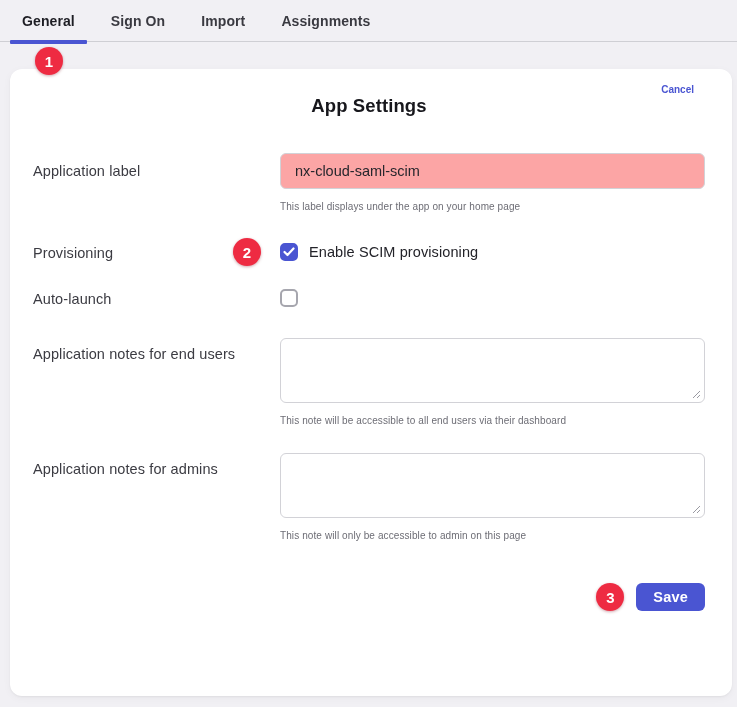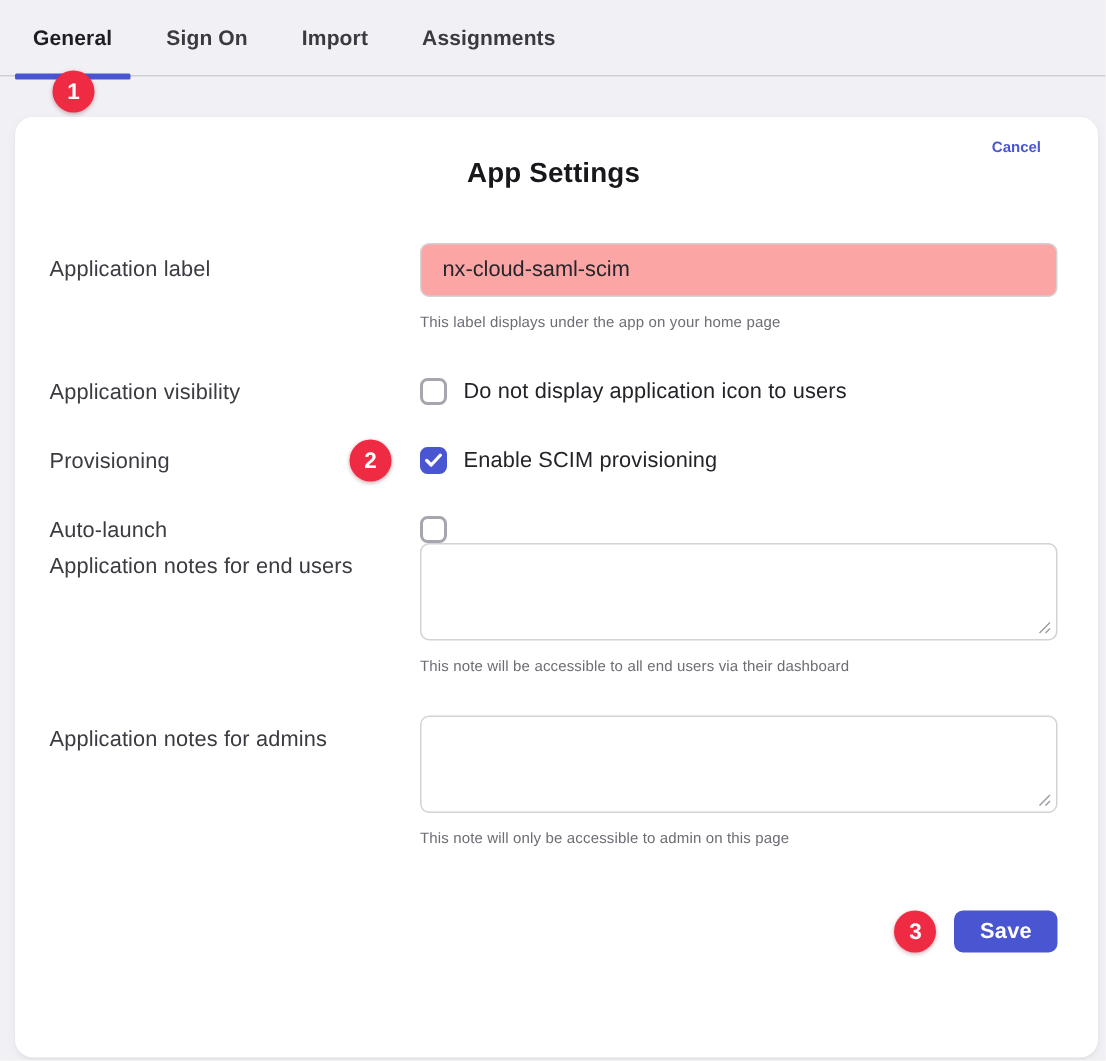--- a/index.html
+++ b/index.html
@@ -7,21 +7,21 @@
     width: 737px; height: 707px;
     background: #f1f0f4;
     font-family: "Liberation Sans", "DejaVu Sans", sans-serif;
     overflow: hidden;
     -webkit-font-smoothing: antialiased;
   }
 
   
   .tabbar {
     position: relative;
-    height: 51px;
+    height: 42px;
     display: flex;
     align-items: center;
     padding-left: 10px;
     border-bottom: 1px solid #cfcfd4;
   }
   .tab {
     position: relative;
     height: 100%;
     display: flex;
     align-items: center;
@@ -151,21 +151,21 @@
     color: #232329;
     letter-spacing: 0.1px;
   }
   .badge-2 {
     position: absolute;
     left: -47px;
     top: 50%;
     transform: translateY(-50%);
   }
 
-  .row-textarea { }
+  .row-textarea { margin-top: 31px; }
   .row-textarea.admins { margin-top: 27px; }
   .row-textarea .row-label { padding-top: 8px; }
   .textarea-wrap { position: relative; }
   .notes-textarea {
     display: block;
     width: 100%;
     height: 65px;
     border: 1px solid #d2d2d7;
     border-radius: 6px;
     padding: 8px 14px;
@@ -223,31 +223,20 @@
   <a class="cancel-link">Cancel</a>
 
   <div class="row row-input">
     <div class="row-label">Application label</div>
     <div class="row-control">
       <input class="text-input" type="text" value="nx-cloud-saml-scim" style="">
       <div class="hint">This label displays under the app on your home page</div>
     </div>
   </div>
 
-  <div class="row row-check">
-    <div class="row-label">Application visibility</div>
-    <div class="row-control">
-      <div class="check-option">
-        <span class="checkbox">
-          
-        </span>
-        <span class="check-label">Do not display application icon to users</span>
-      </div>
-    </div>
-  </div>
 
   <div class="row row-check">
     <div class="row-label">Provisioning</div>
     <div class="row-control">
       <div class="badge badge-2">2</div>
       <div class="check-option">
         <span class="checkbox checked">
           <svg width="12" height="10" viewBox="0 0 12 10">
             <polyline points="1.5,5 4.5,8 10.5,1.5" fill="none" stroke="#ffffff" stroke-width="2.2" stroke-linecap="round" stroke-linejoin="round"></polyline>
           </svg>

